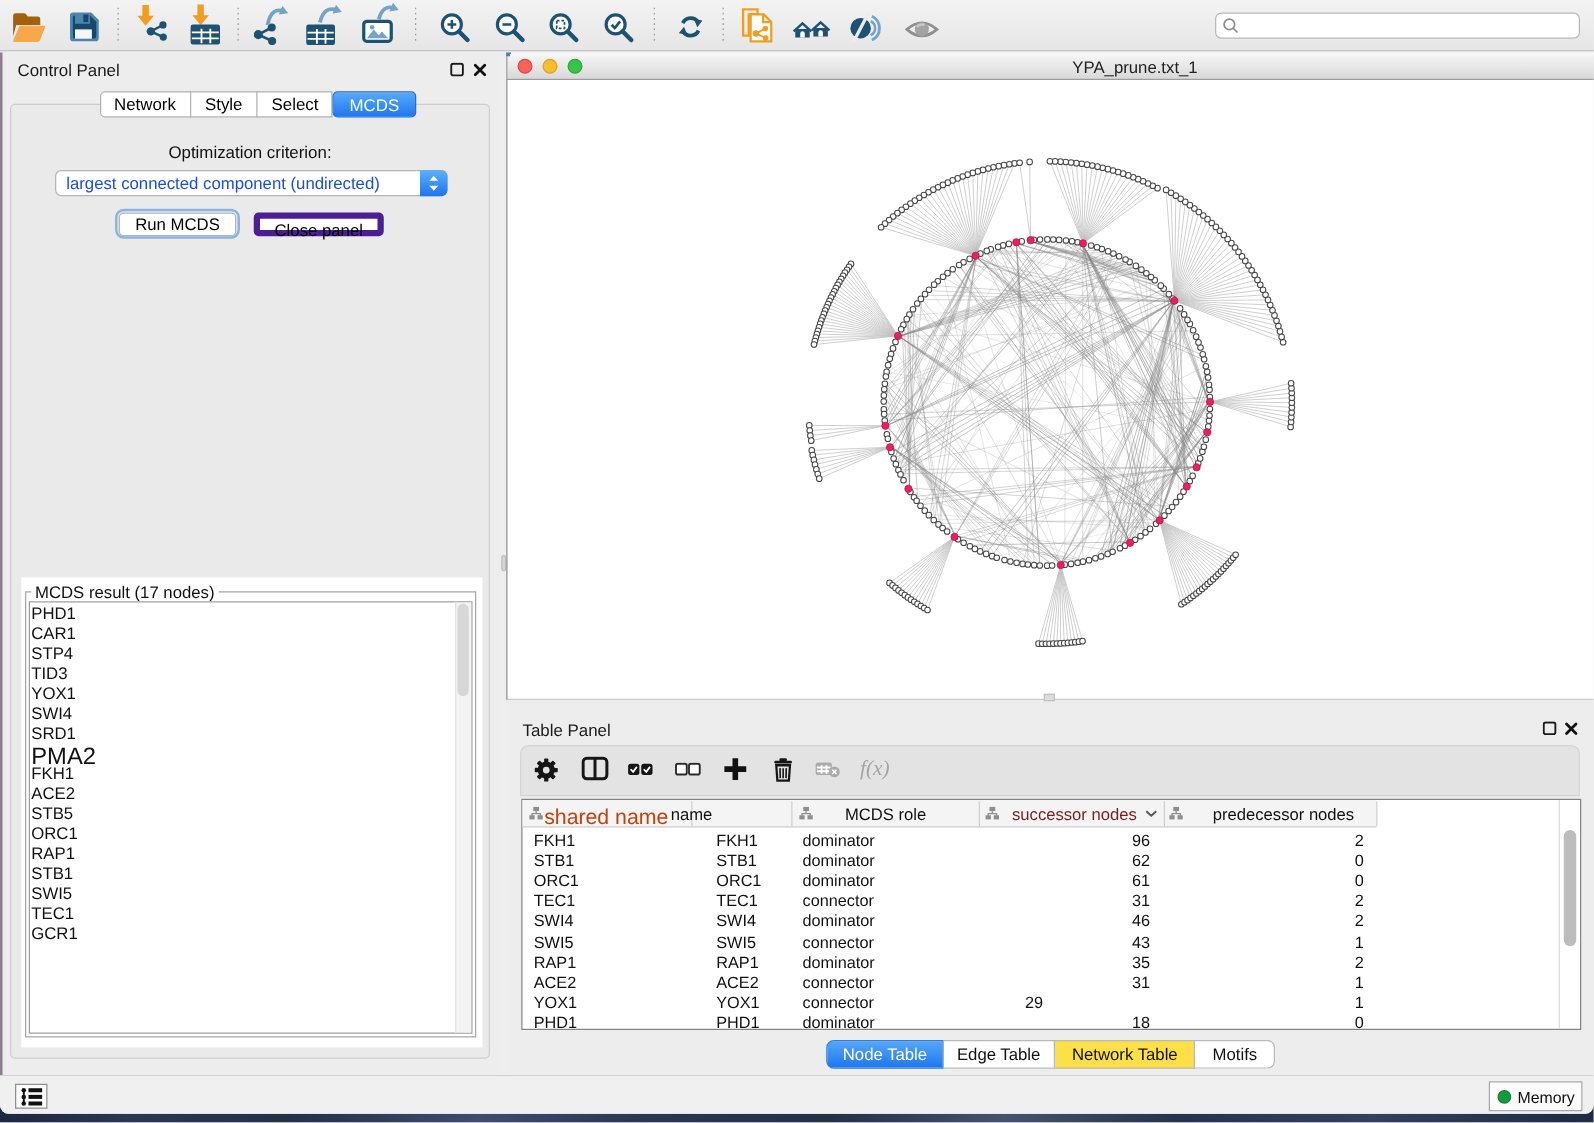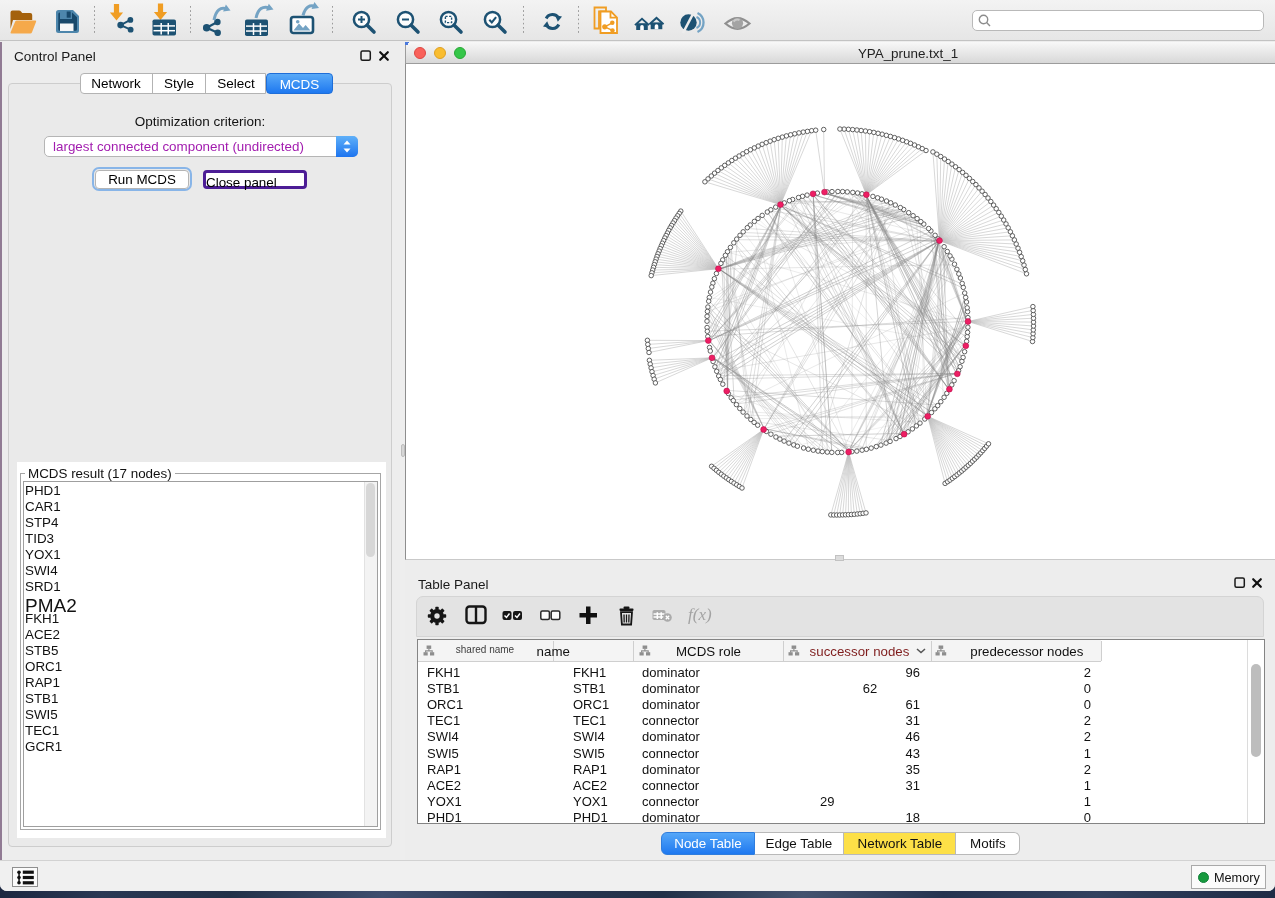--- a/index.html
+++ b/index.html
@@ -142,29 +142,29 @@
 <div class="abs" style="left:8px;top:83px;width:384px;height:764px;background:#eaeaea;border:1px solid #cdcdcd;border-radius:4px"></div>
 <div class="abs" style="left:80px;top:73px;width:186px;height:21px;background:#fff;border:1px solid #b3b3b3;border-radius:4px 0 0 4px"></div>
 <div class="abs" style="left:152px;top:73px;width:1px;height:21px;background:#b3b3b3"></div>
 <div class="abs" style="left:205px;top:73px;width:1px;height:21px;background:#b3b3b3"></div>
 <div class="abs" style="left:80px;top:73px;width:72px;height:21px;line-height:21px;text-align:center;font-size:13.5px">Network</div>
 <div class="abs" style="left:152px;top:73px;width:54px;height:21px;line-height:21px;text-align:center;font-size:13.5px">Style</div>
 <div class="abs" style="left:206px;top:73px;width:60px;height:35px;line-height:21px;text-align:center;font-size:13.5px">Select</div>
 <div class="abs" style="left:266px;top:73px;width:67px;height:21px;line-height:21px;text-align:center;font-size:13.5px;color:#fff;background:linear-gradient(#59aaf8,#1e78f0);border:1px solid #1f6ed8;border-radius:4px">MCDS</div>
 <div class="abs" style="left:0;top:114px;width:400px;text-align:center;font-size:13.5px;color:#111">Optimization criterion:</div>
 <div class="abs" style="left:44px;top:136px;width:314px;height:21px;background:#fff;border:1px solid #b5b5b5;border-radius:5px"></div>
-<div class="abs" style="left:53px;top:136px;width:290px;height:21px;line-height:21px;font-size:13.4px;color:#a21caf">largest connected component (undirected)</div>
+<div class="abs" style="left:53px;top:136px;width:290px;height:21px;line-height:21px;font-size:13.4px;color:#1d4ed8">largest connected component (undirected)</div>
 <div class="abs" style="left:336px;top:136px;width:22px;height:21px;background:linear-gradient(#5fb0f9,#1d74ef);border-radius:0 5px 5px 0"></div>
 <svg style="position:absolute;left:340px;top:138px" width="14" height="17" viewBox="0 0 14 17">
     <path d="M3.5 6.5 L7 2.5 L10.5 6.5 z" fill="#fff"></path>
     <path d="M3.5 10.5 L7 14.5 L10.5 10.5 z" fill="#fff"></path>
   </svg>
 <div class="abs" style="left:92px;top:167px;width:100px;height:24px;border:2.5px solid #88b5e8;border-radius:7px"></div>
 <div class="abs" style="left:95px;top:170px;width:94px;height:18.5px;background:#fff;border:1px solid #b5b5b5;border-radius:4px;line-height:18px;text-align:center;font-size:13.4px">Run MCDS</div>
-<div class="abs" style="left:203px;top:169.5px;width:104px;height:19.5px;background:#fff;border:3px solid #4c1d95;border-radius:4px;line-height:19px;text-align:left;font-size:13.4px">Close panel</div>
+<div class="abs" style="left:203px;top:169.5px;width:104px;height:19.5px;background:#fff;border:5px solid #4c1d95;border-radius:4px;line-height:19px;text-align:center;font-size:13.4px">Close panel</div>
 <div class="abs" style="left:17px;top:462px;width:369px;height:376px;background:#fff"></div>
 <div class="abs" style="left:20px;top:473px;width:361px;height:357px;border:1px solid #a6a6a6"></div>
 <div class="abs" style="left:25px;top:466px;background:#fff;padding:0 3px;font-size:13.4px;color:#111">MCDS result (17 nodes)</div>
 <div class="abs" style="left:23px;top:481px;width:355px;height:346px;background:#fff;border:1px solid #9f9f9f"></div>
 <div class="abs" style="left:25px;top:483.2px;font-size:13.4px;color:#111">PHD1</div>
 <div class="abs" style="left:25px;top:499.2px;font-size:13.4px;color:#111">CAR1</div>
 <div class="abs" style="left:25px;top:515.2px;font-size:13.4px;color:#111">STP4</div>
 <div class="abs" style="left:25px;top:531.2px;font-size:13.4px;color:#111">TID3</div>
 <div class="abs" style="left:25px;top:547.2px;font-size:13.4px;color:#111">YOX1</div>
 <div class="abs" style="left:25px;top:563.2px;font-size:13.4px;color:#111">SWI4</div>
@@ -1063,37 +1063,37 @@
     <path d="M5.9 3.9 v2 M2.6 7.5 v-1.6 h6.6 v1.6" fill="none" stroke="#8e8e8e" stroke-width="1.1"></path>
     <rect x="0.5" y="7.2" width="4.2" height="3.3" fill="#8e8e8e"></rect>
     <rect x="7" y="7.2" width="4.2" height="3.3" fill="#8e8e8e"></rect>
   </svg>
 <svg style="position:absolute;left:935.4px;top:645px" width="12" height="11" viewBox="0 0 12 11">
     <rect x="3.6" y="0.5" width="4.6" height="3.4" fill="#8e8e8e"></rect>
     <path d="M5.9 3.9 v2 M2.6 7.5 v-1.6 h6.6 v1.6" fill="none" stroke="#8e8e8e" stroke-width="1.1"></path>
     <rect x="0.5" y="7.2" width="4.2" height="3.3" fill="#8e8e8e"></rect>
     <rect x="7" y="7.2" width="4.2" height="3.3" fill="#8e8e8e"></rect>
   </svg>
-<div class="abs" style="left:425px;top:644px;width:120px;text-align:center;font-size:10px;color:#404040">shared name</div>
+<div class="abs" style="left:425px;top:644px;width:120px;text-align:center;font-size:17px;color:#c2410c">shared name</div>
 <div class="abs" style="left:536.6px;top:644px;width:100px;text-align:left;font-size:13.3px;color:#111">name</div>
 <div class="abs" style="left:648.5px;top:644px;width:120px;text-align:center;font-size:13.3px;color:#111">MCDS role</div>
 <div class="abs" style="left:799.5px;top:644px;width:120px;text-align:center;font-size:13.3px;color:#7f1d1d">successor nodes</div>
 <div class="abs" style="left:951.8px;top:644px;width:150px;text-align:center;font-size:13.3px;color:#111">predecessor nodes</div>
 <svg style="position:absolute;left:916px;top:648px" width="10" height="6" viewBox="0 0 10 6">
     <path d="M1 1 l4 3.6 4-3.6" fill="none" stroke="#555" stroke-width="1.5"></path>
   </svg>
 <div class="abs" style="left:427px;top:664.5px;font-size:13px;color:#111">FKH1</div>
 <div class="abs" style="left:573px;top:664.5px;font-size:13px;color:#111">FKH1</div>
 <div class="abs" style="left:642px;top:664.5px;font-size:13px;color:#111">dominator</div>
 <div class="abs" style="left:820px;top:664.5px;width:100px;text-align:right;font-size:13px;color:#111">96</div>
 <div class="abs" style="left:991px;top:664.5px;width:100px;text-align:right;font-size:13px;color:#111">2</div>
 <div class="abs" style="left:427px;top:680.7px;font-size:13px;color:#111">STB1</div>
 <div class="abs" style="left:573px;top:680.7px;font-size:13px;color:#111">STB1</div>
 <div class="abs" style="left:642px;top:680.7px;font-size:13px;color:#111">dominator</div>
-<div class="abs" style="left:820px;top:680.7px;width:100px;text-align:center;font-size:13px;color:#111">62</div>
+<div class="abs" style="left:820px;top:680.7px;width:100px;text-align:right;font-size:13px;color:#111">62</div>
 <div class="abs" style="left:991px;top:680.7px;width:100px;text-align:right;font-size:13px;color:#111">0</div>
 <div class="abs" style="left:427px;top:696.9px;font-size:13px;color:#111">ORC1</div>
 <div class="abs" style="left:573px;top:696.9px;font-size:13px;color:#111">ORC1</div>
 <div class="abs" style="left:642px;top:696.9px;font-size:13px;color:#111">dominator</div>
 <div class="abs" style="left:820px;top:696.9px;width:100px;text-align:right;font-size:13px;color:#111">61</div>
 <div class="abs" style="left:991px;top:696.9px;width:100px;text-align:right;font-size:13px;color:#111">0</div>
 <div class="abs" style="left:427px;top:713.1px;font-size:13px;color:#111">TEC1</div>
 <div class="abs" style="left:573px;top:713.1px;font-size:13px;color:#111">TEC1</div>
 <div class="abs" style="left:642px;top:713.1px;font-size:13px;color:#111">connector</div>
 <div class="abs" style="left:820px;top:713.1px;width:100px;text-align:right;font-size:13px;color:#111">31</div>

